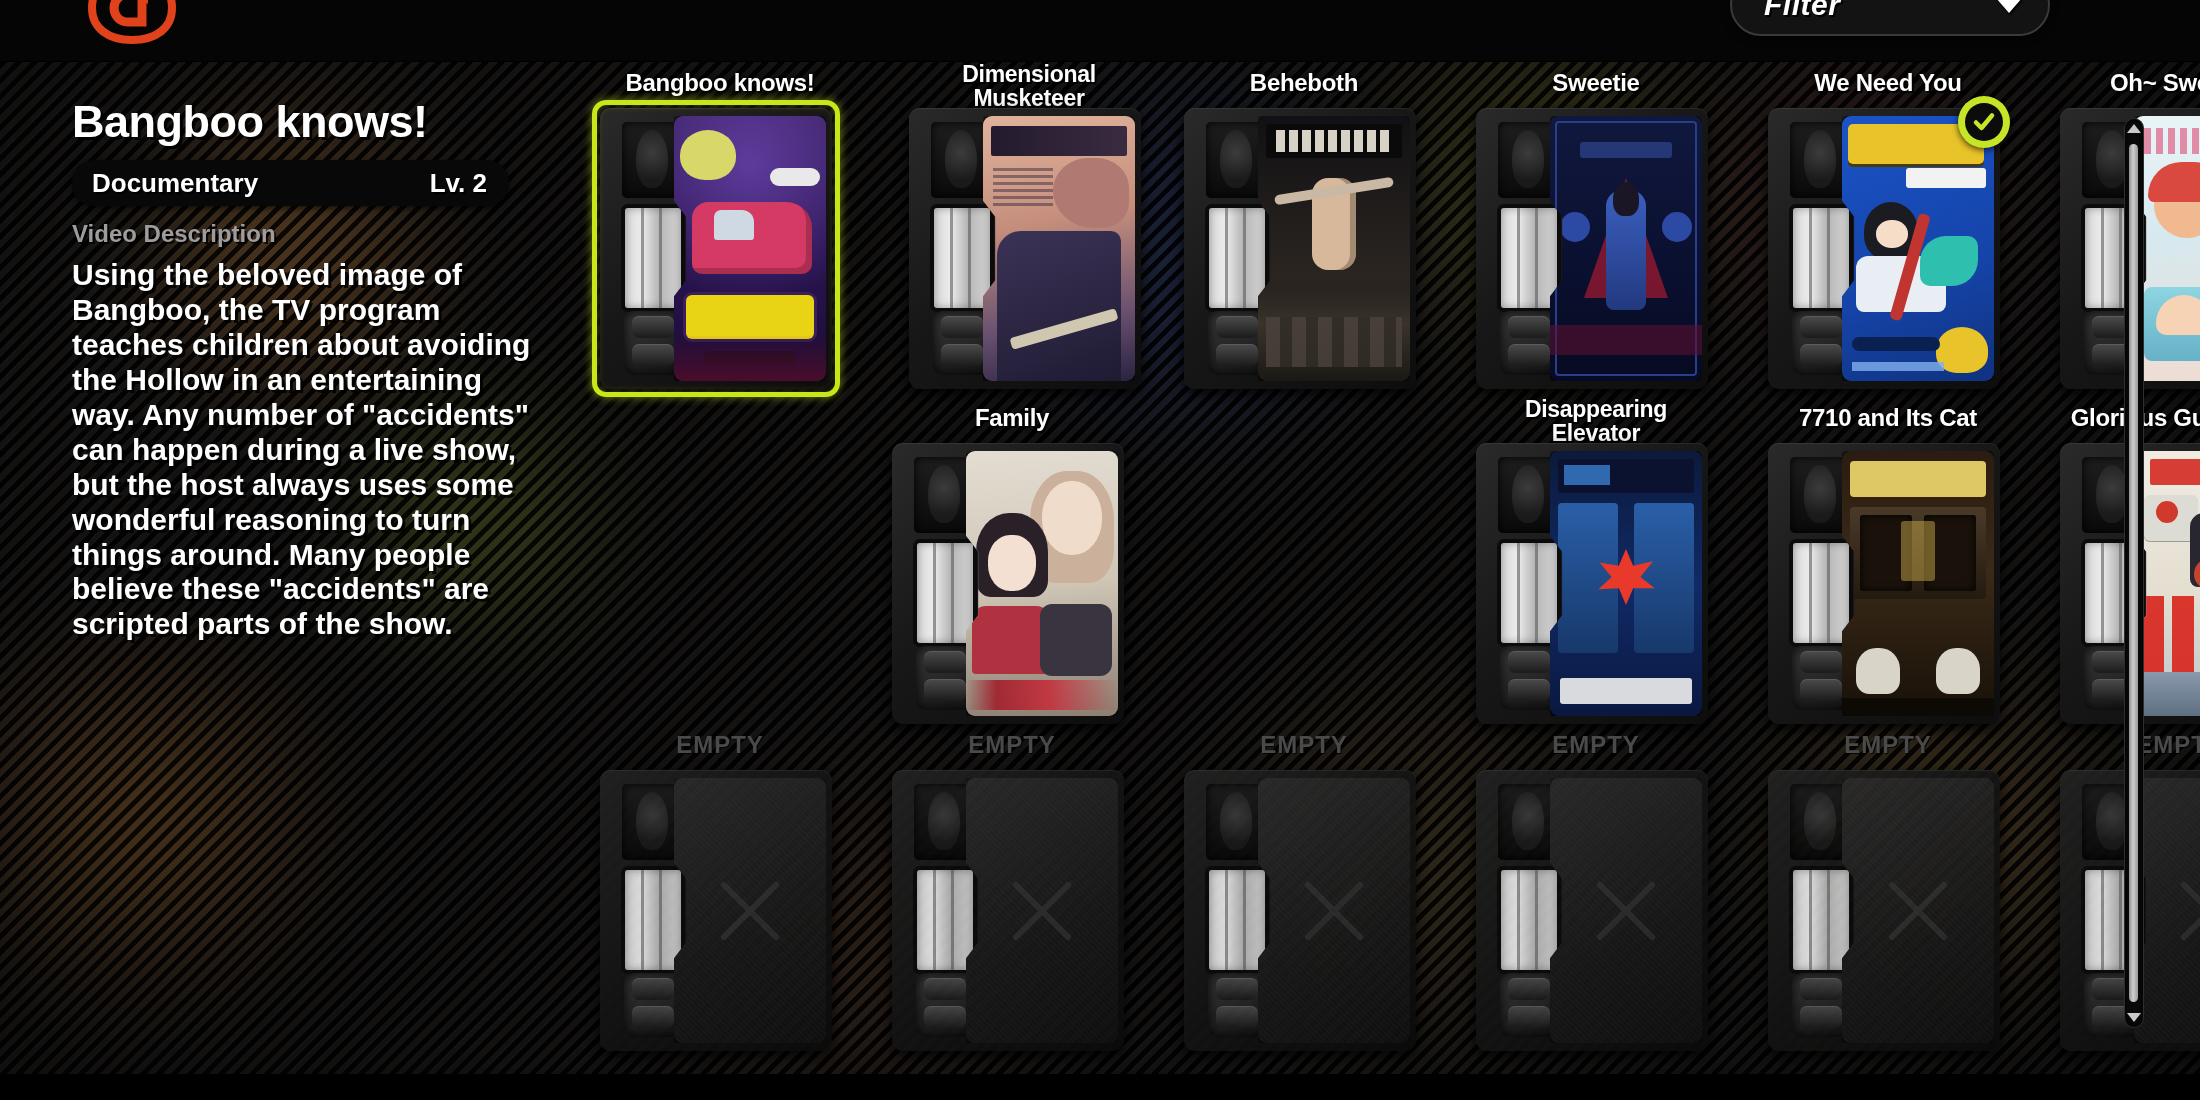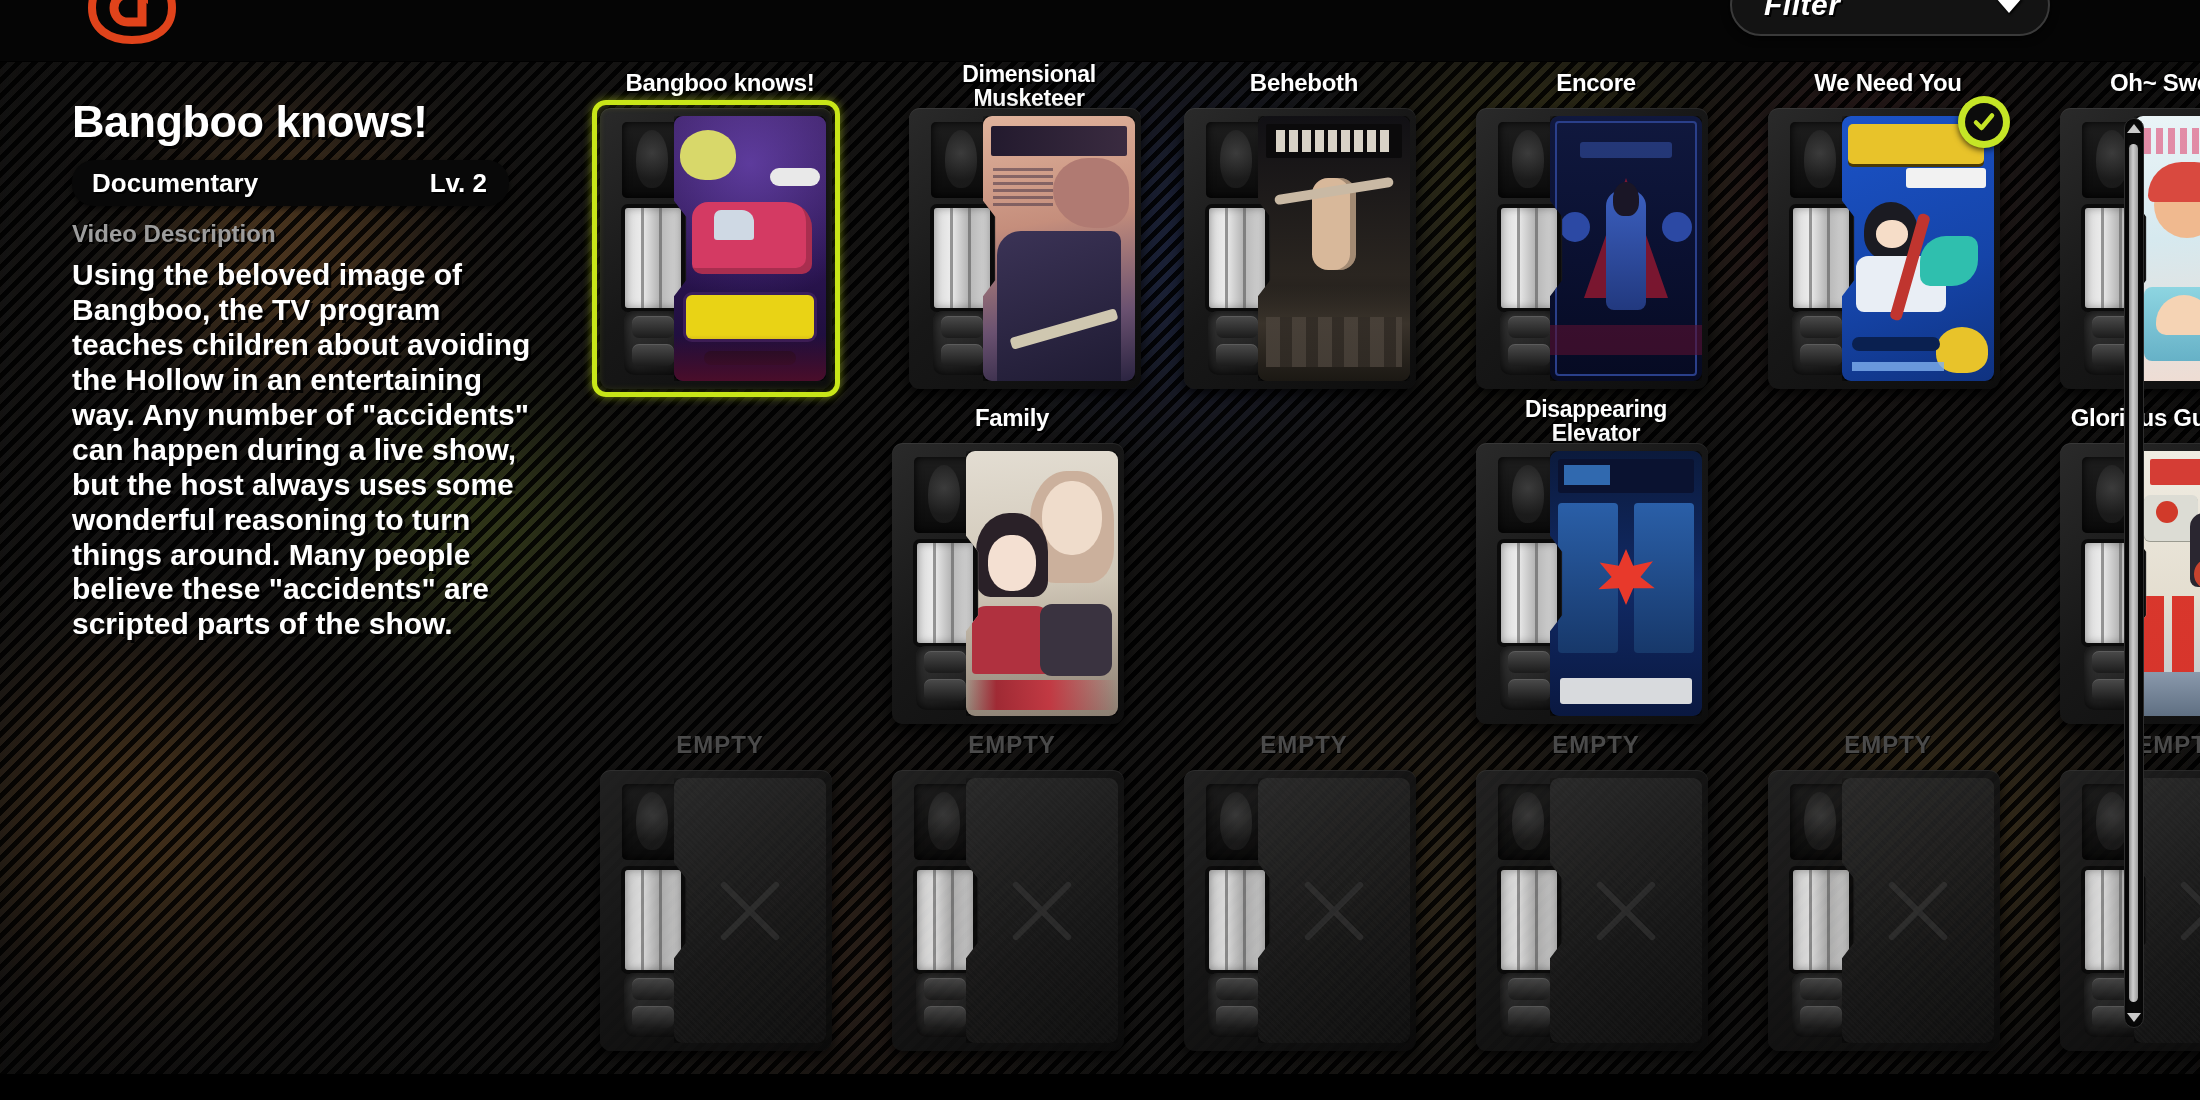--- a/index.html
+++ b/index.html
@@ -352,21 +352,21 @@
       <div style="position:absolute;left:18px;top:14px;right:18px;height:22px;background:repeating-linear-gradient(90deg,#d8d2c6 0 9px,transparent 9px 13px)"></div>
       <div style="position:absolute;left:54px;top:62px;width:44px;height:92px;background:#d8b89a;border-radius:16px;box-shadow:inset -6px 0 0 rgba(0,0,0,.25)"></div>
       <div style="position:absolute;left:16px;top:70px;width:120px;height:10px;background:#c9b9a4;transform:rotate(-9deg);border-radius:5px"></div>
       <div style="position:absolute;left:0;bottom:0;width:100%;height:96px;background:linear-gradient(180deg,transparent,#3a332b 40%,#1b1813);"></div>
       <div style="position:absolute;left:8px;bottom:14px;width:136px;height:50px;background:repeating-linear-gradient(90deg,#4a423a 0 14px,#322c26 14px 26px);opacity:.85"></div>
     </div>
           </div>
         </div>
       </div>
       <div class="cell" style="left: 876px;">
-        <div class="cell-title">Encore</div>
+        <div class="cell-title">Sweetie</div>
         <div class="vhs">
           <div class="vhs-mech">
             <div class="mech-win-top"></div>
             <div class="mech-tape"></div>
             <div class="mech-reel"></div>
           </div>
           <div class="poster">
             <div class="poster-inner" style="background:linear-gradient(180deg,#10183e,#0a1030 55%,#060a22)">
       <div style="position:absolute;inset:5px;border:2px solid #2a3f8a;border-radius:4px"></div>
       <div style="position:absolute;left:50%;top:26px;transform:translateX(-50%);width:92px;height:16px;background:#3f5fc0;opacity:.45;border-radius:3px"></div>
@@ -465,20 +465,42 @@
       <div style="position:absolute;left:8px;top:8px;right:8px;height:34px;background:#0a1230;border-radius:3px"></div>
       <div style="position:absolute;left:14px;top:14px;width:46px;height:20px;background:#3a7fd0;opacity:.8"></div>
       <div style="position:absolute;left:8px;top:52px;width:60px;height:150px;background:linear-gradient(180deg,#2a5fa8,#17386a);border-radius:4px"></div>
       <div style="position:absolute;right:8px;top:52px;width:60px;height:150px;background:linear-gradient(180deg,#2a5fa8,#17386a);border-radius:4px"></div>
       <div style="position:absolute;left:50%;top:98px;transform:translate(-50%,0);width:60px;height:56px;background:#e8392b;clip-path:polygon(50% 0,62% 30%,95% 22%,74% 50%,98% 70%,62% 70%,50% 100%,38% 70%,4% 72%,26% 50%,6% 24%,38% 30%)"></div>
       <div style="position:absolute;left:10px;bottom:12px;right:10px;height:26px;background:#eaeaea;border-radius:3px;opacity:.92"></div>
     </div>
           </div>
         </div>
       </div>
+      <div class="cell" style="left: 1168px;">
+        <div class="cell-title">7710 and Its Cat</div>
+        <div class="vhs">
+          <div class="vhs-mech">
+            <div class="mech-win-top"></div>
+            <div class="mech-tape"></div>
+            <div class="mech-reel"></div>
+          </div>
+          <div class="poster">
+            <div class="poster-inner" style="background:linear-gradient(180deg,#2a1c10,#3a2a18 45%,#181008)">
+      <div style="position:absolute;left:8px;top:10px;right:8px;height:36px;background:#e8d26a;border-radius:4px;opacity:.95"></div>
+      <div style="position:absolute;left:8px;top:56px;right:8px;height:92px;background:linear-gradient(180deg,#4a3a28,#241a10);border-radius:4px"></div>
+      <div style="position:absolute;left:18px;top:64px;width:52px;height:76px;background:#1a120a;border-radius:3px;box-shadow:inset 0 0 8px #000"></div>
+      <div style="position:absolute;right:18px;top:64px;width:52px;height:76px;background:#1a120a;border-radius:3px;box-shadow:inset 0 0 8px #000"></div>
+      <div style="position:absolute;left:50%;top:70px;transform:translateX(-50%);width:34px;height:60px;background:#c8a84a;opacity:.5;border-radius:3px"></div>
+      <div style="position:absolute;left:14px;bottom:22px;width:44px;height:46px;background:#d8d4c8;border-radius:46% 46% 30% 30%"></div>
+      <div style="position:absolute;right:14px;bottom:22px;width:44px;height:46px;background:#d8d4c8;border-radius:46% 46% 30% 30%"></div>
+      <div style="position:absolute;left:0;bottom:0;width:100%;height:18px;background:#0d0904"></div>
+    </div>
+          </div>
+        </div>
+      </div>
       <div class="cell" style="left: 1460px;">
         <div class="cell-title">Glorious Guardians</div>
         <div class="vhs">
           <div class="vhs-mech">
             <div class="mech-win-top"></div>
             <div class="mech-tape"></div>
             <div class="mech-reel"></div>
           </div>
           <div class="poster">
             <div class="poster-inner" style="background:linear-gradient(180deg,#f0ece2,#e4ded0 55%,#b9c3cc)">

